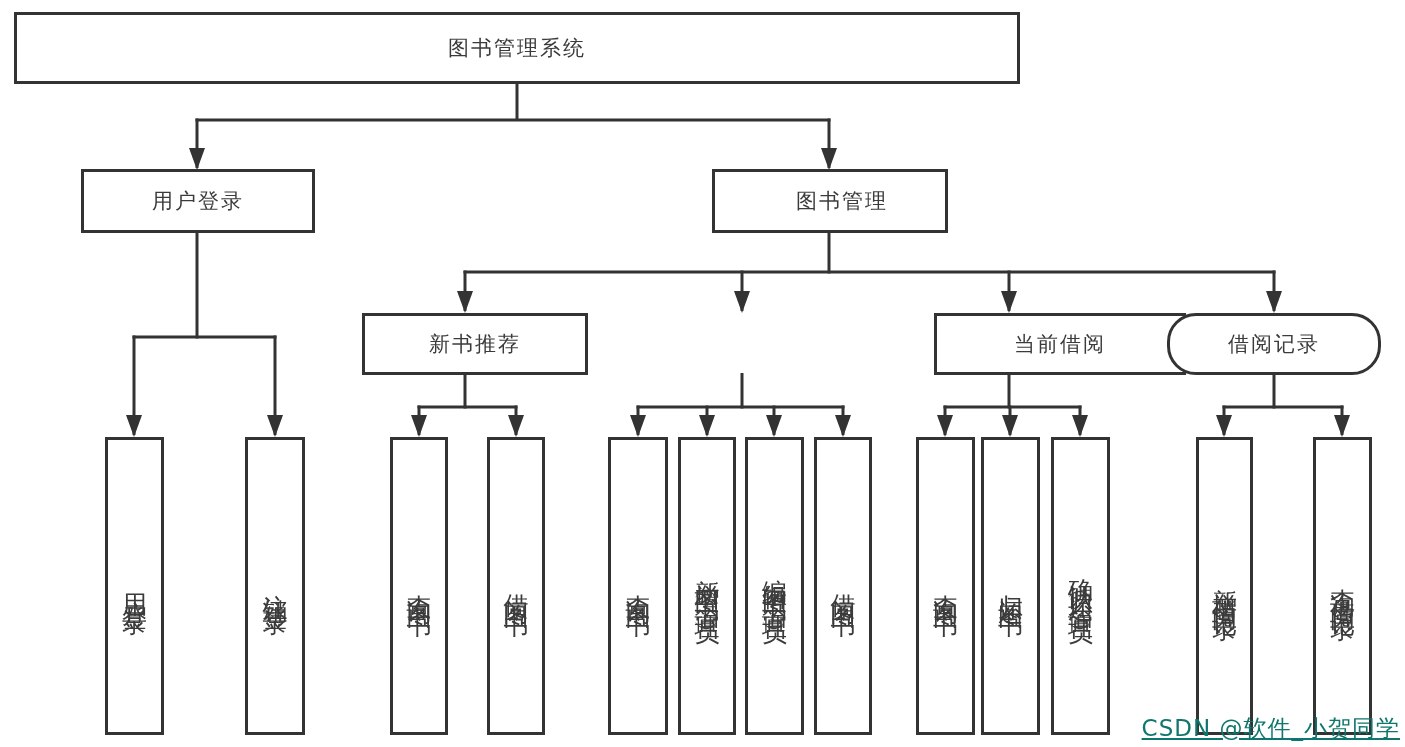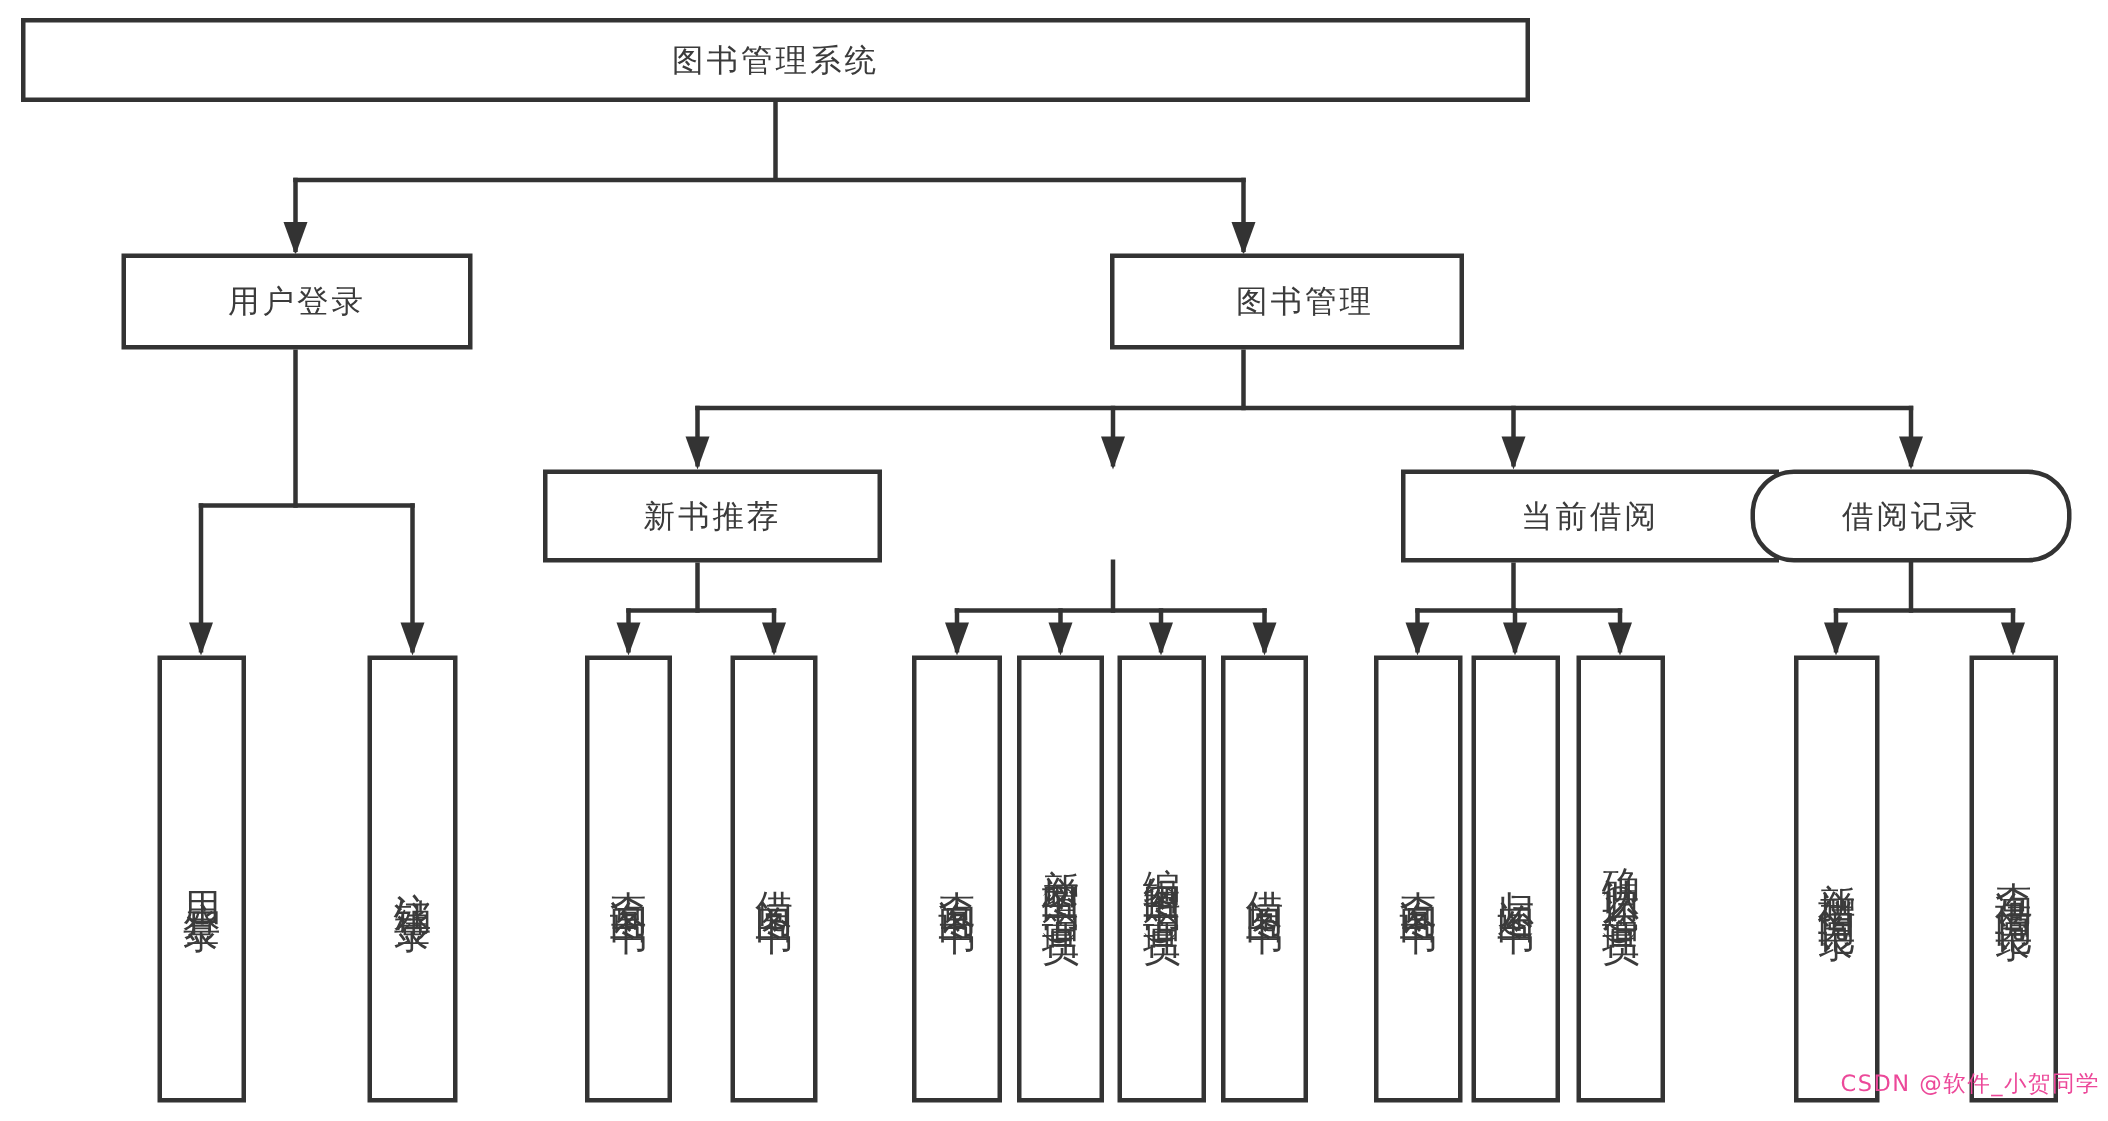--- a/index.html
+++ b/index.html
@@ -36,24 +36,25 @@
     writing-mode: vertical-rl;
     text-orientation: mixed;
     font-size: 25px;
     letter-spacing: 6px;
     line-height: 1;
   }
   #watermark {
     position: absolute;
     top: 713px;
     right: 5px;
-    font-size: 15px;
+    font-size: 23px;
     letter-spacing: 1px;
-    color: #ec4899;
+    color: #0f766e;
     white-space: nowrap;
+    text-decoration: underline;
   }
 </style>
 </head>
 <body>
 
 <div id="canvas">
 
   <svg id="connectors" viewBox="0 0 1405 747" xmlns="http://www.w3.org/2000/svg">
     <g stroke="#333333" stroke-width="3" fill="none">
 
@@ -113,28 +114,28 @@
       <polygon points="766,415 782,415 774,437"></polygon>
       <polygon points="835,415 851,415 843,437"></polygon>
       <polygon points="937,415 953,415 945,437"></polygon>
       <polygon points="1002,415 1018,415 1010,437"></polygon>
       <polygon points="1072,415 1088,415 1080,437"></polygon>
       <polygon points="1216,415 1232,415 1224,437"></polygon>
       <polygon points="1334,415 1350,415 1342,437"></polygon>
     </g>
   </svg>
 
-  <div class="node h" style="left:14px; top:12px; width:1006px; height:56px;">
+  <div class="node h" style="left:14px; top:12px; width:1006px; height:72px;">
     <span>图书管理系统</span>
   </div>
 
   <div class="node h" style="left:81px; top:169px; width:234px; height:64px;">
     <span>用户登录</span>
   </div>
-  <div class="node h" style="left:740px; top:169px; width:236px; height:64px;padding-left:24px;">
+  <div class="node h" style="left:712px; top:169px; width:236px; height:64px;padding-left:24px;">
     <span>图书管理</span>
   </div>
 
   <div class="node h" style="left:362px; top:313px; width:226px; height:62px;">
     <span>新书推荐</span>
   </div>
   <div class="node h" style="left:934px; top:313px; width:252px; height:62px;text-align:center;">
     <span>当前借阅</span>
   </div>
   <div class="node h" style="left:1167px; top:313px; width:214px; height:62px;border-radius:29px;">

